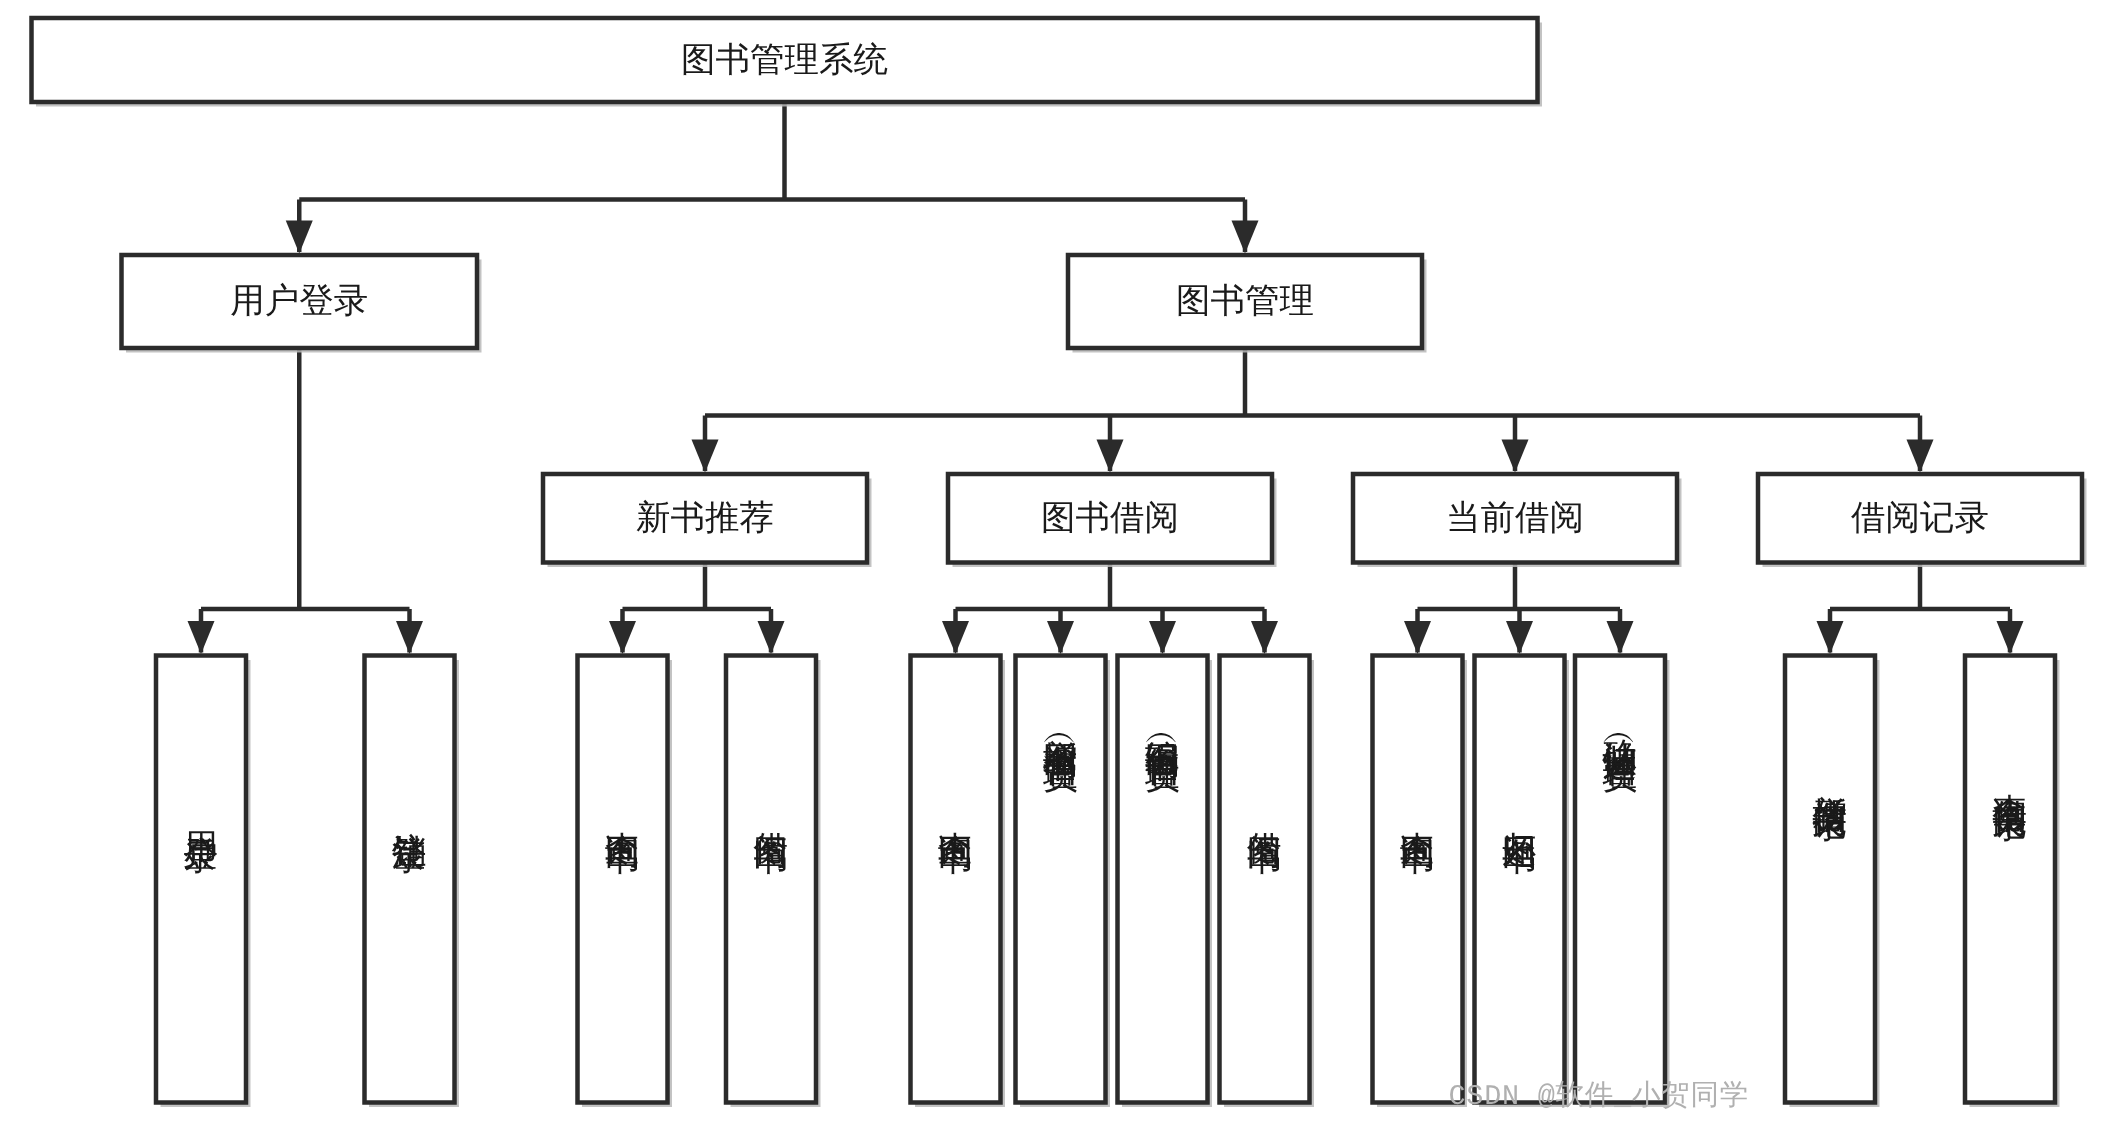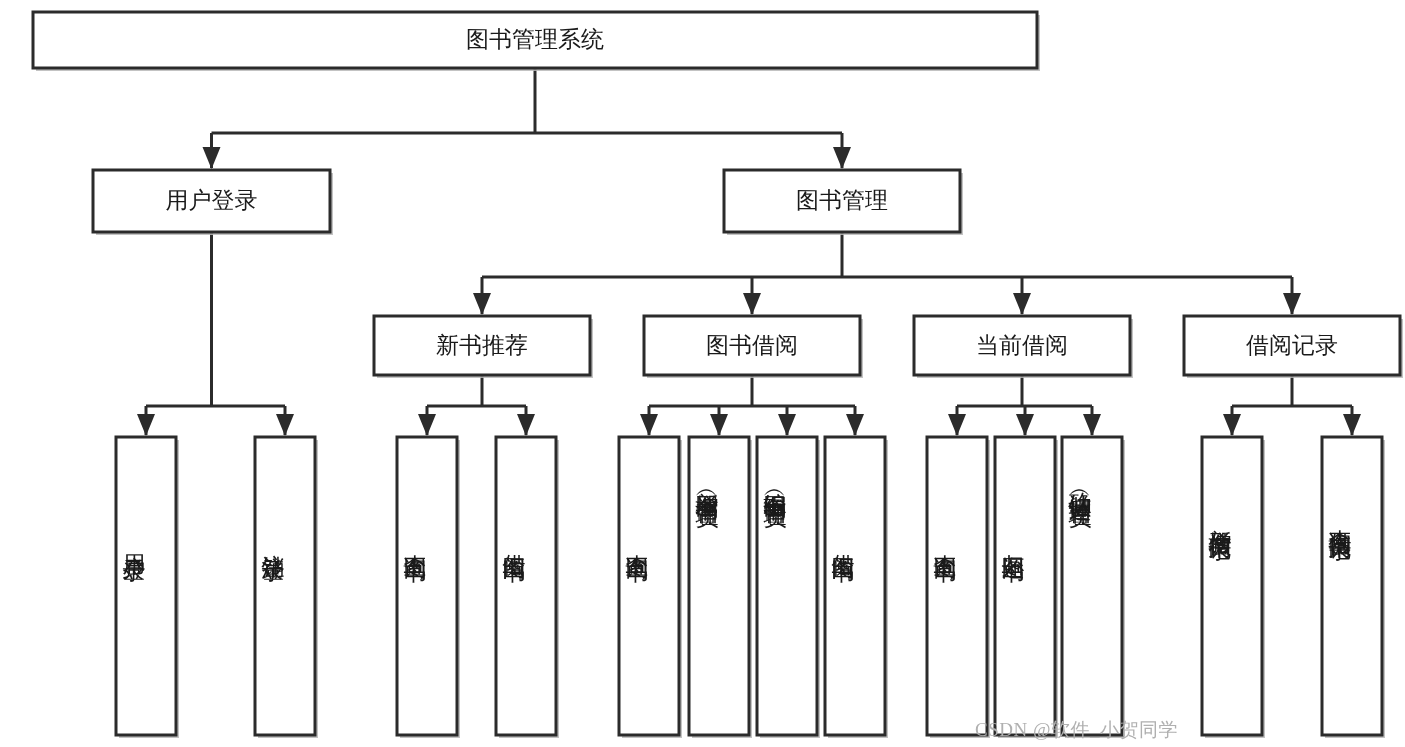--- a/index.html
+++ b/index.html
@@ -14,21 +14,20 @@
     position: relative;
     overflow: hidden;
     font-family: "Liberation Sans", "DejaVu Sans", sans-serif;
   }
   #diagram-root {
     position: absolute;
     left: 0;
     top: 0;
     width: 1176px;
     height: 747px;
-    padding-left: 12px;
   }
   svg.diagram {
     display: block;
     width: 1405px;
     height: 747px;
     background: #ffffff;
   }
   .node-box {
     fill: #ffffff;
     stroke: #2b2b2b;
@@ -71,21 +70,21 @@
     line-height: 1.08;
     letter-spacing: 2px;
     color: #1a1a1a;
     white-space: nowrap;
     text-align: center;
   }
   .watermark {
     position: absolute;
     right: 10px;
     bottom: 4px;
-    font-family: Liberation Serif, serif;
+    font-family: Liberation Mono, monospace;
     font-size: 19px;
     color: #b0b0b0;
     letter-spacing: 0.5px;
     white-space: nowrap;
     margin-left: 32px;
   }
 </style>
 </head>
 <body>
 

